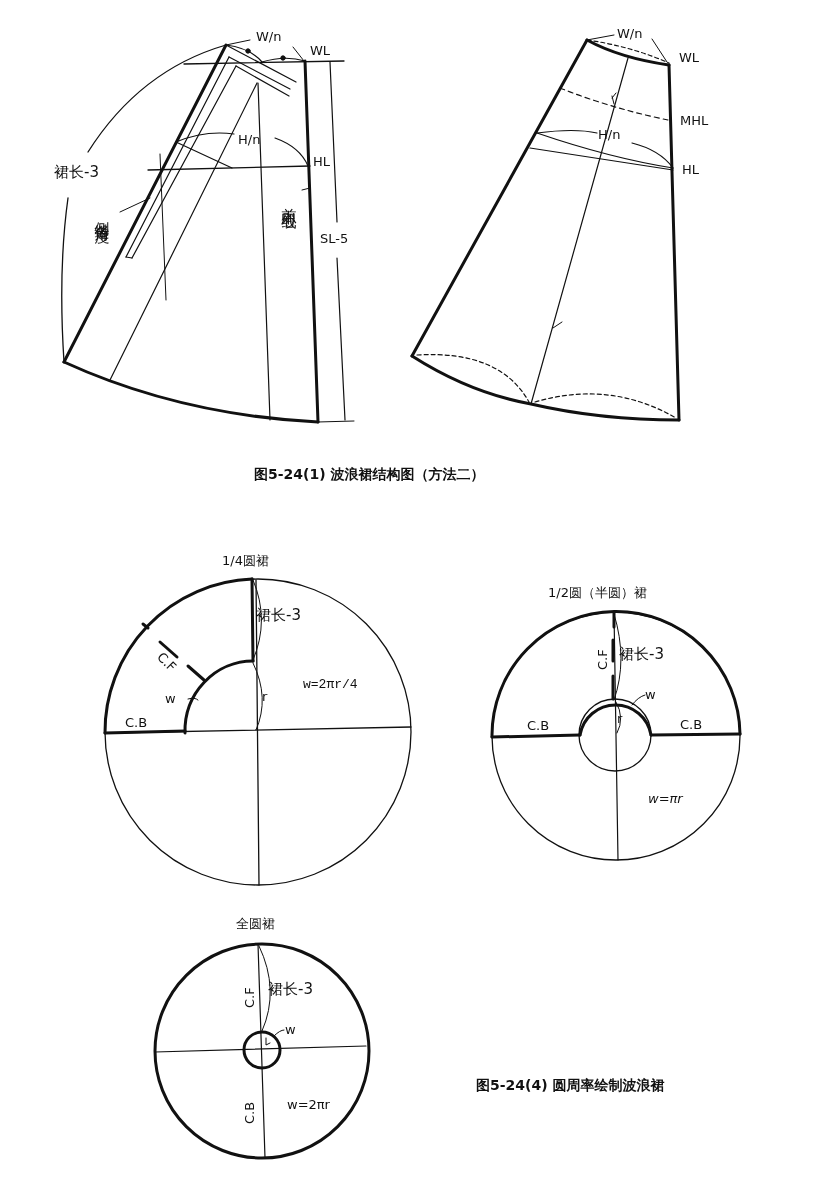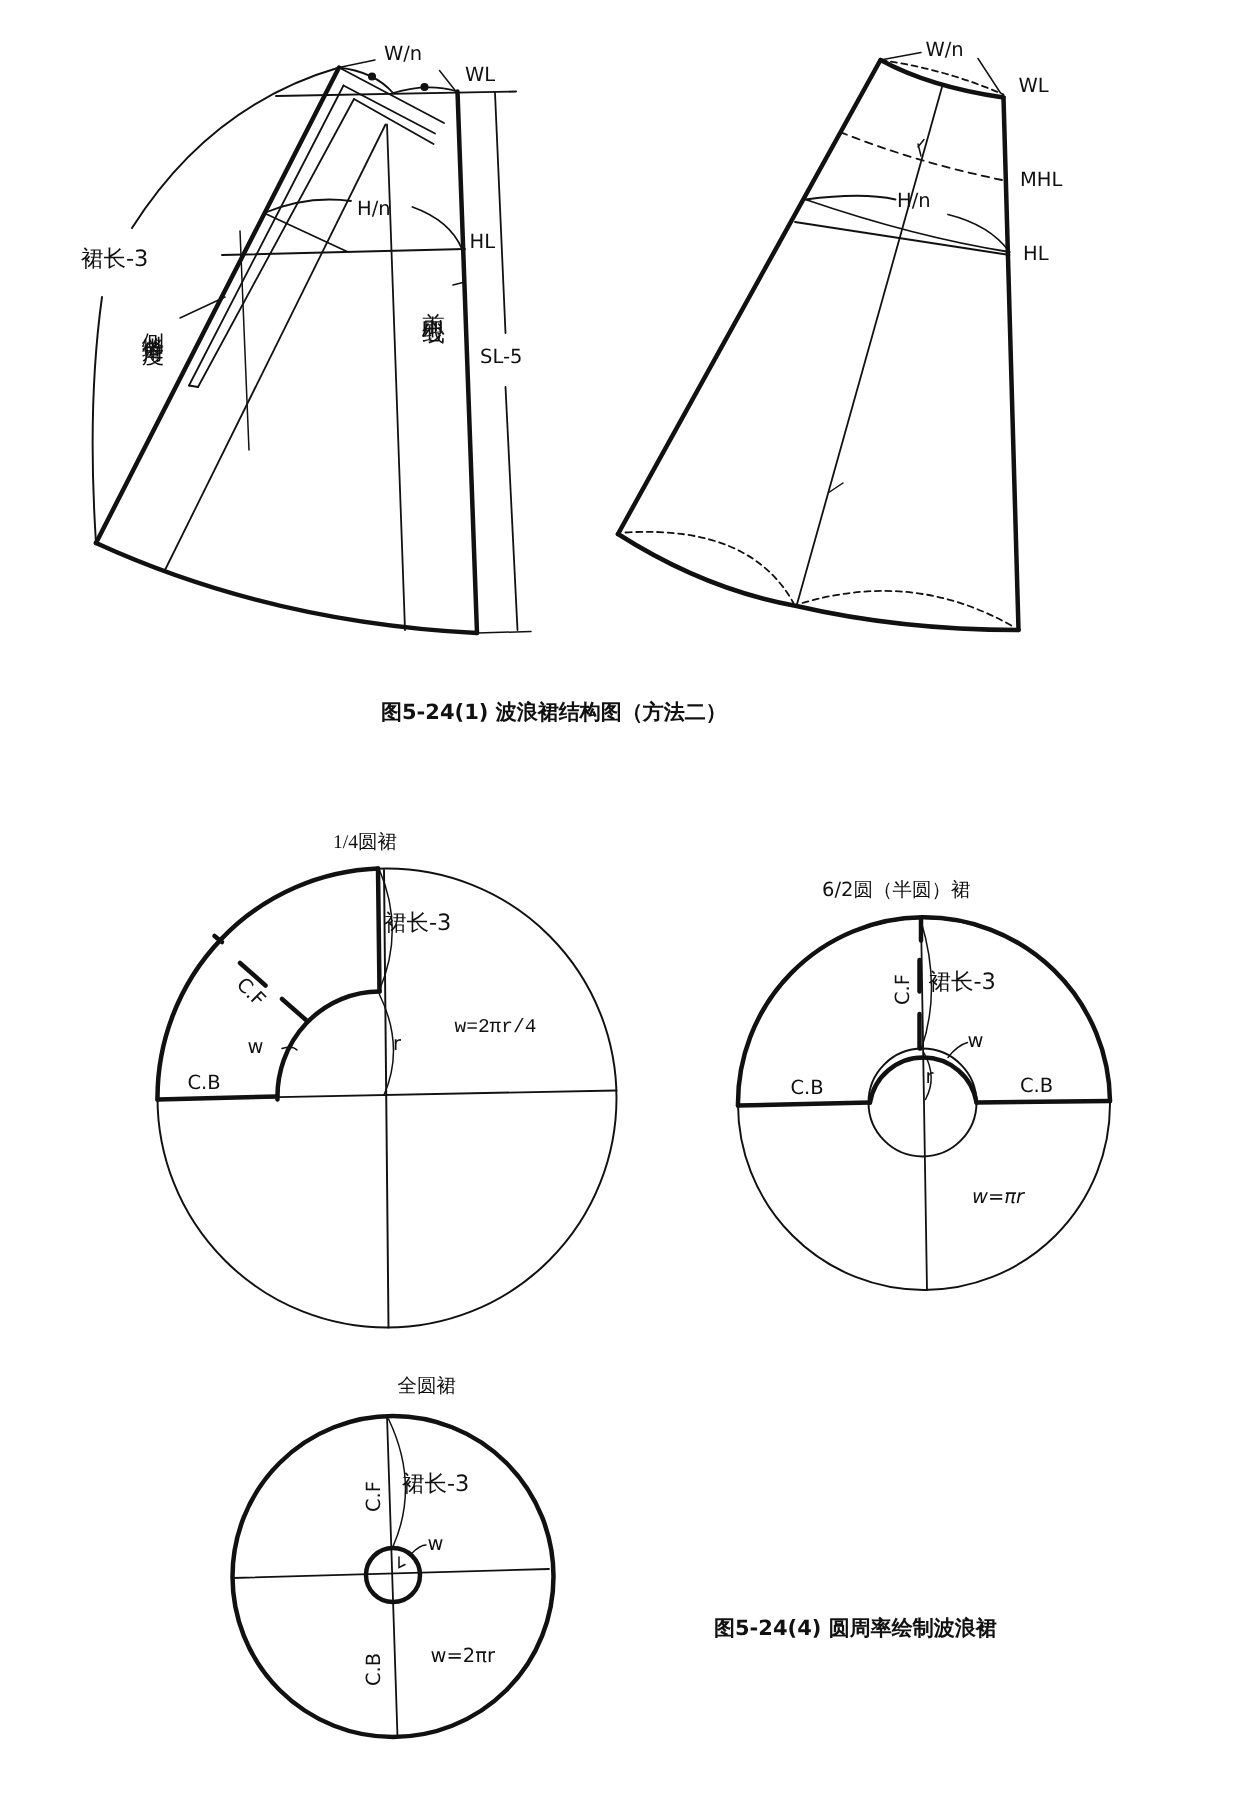--- a/index.html
+++ b/index.html
@@ -156,37 +156,37 @@
 <span class="lbl" style="left:320px;top:232px;">SL-5</span>
 
 <span class="lbl" style="left:617px;top:27px;">W/n</span>
 <span class="lbl" style="left:679px;top:51px;">WL</span>
 <span class="lbl" style="left:680px;top:114px;">MHL</span>
 <span class="lbl" style="left:598px;top:128px;">H/n</span>
 <span class="lbl" style="left:682px;top:163px;">HL</span>
 
 <span class="cap" style="left:254px;top:466px;">图5-24(1)   波浪裙结构图（方法二）</span>
 
-<span class="title" style="left:222px;top:552px;font-family:Liberation Serif, serif;">1/4圆裙</span>
+<span class="title" style="left:222px;top:552px;">1/4圆裙</span>
 <span class="lbl cn" style="left:256px;top:608px;">裙长-3</span>
 <span class="lbl rot45" style="left:164px;top:650px;">C.F</span>
 <span class="lbl" style="left:165px;top:692px;">w</span>
 <span class="lbl" style="left:262px;top:690px;">r</span>
 <span class="lbl" style="left:125px;top:716px;">C.B</span>
 <span class="lbl" style="left:303px;top:678px;font-family:Liberation Mono, monospace;">w=2πr/4</span>
 
-<span class="title" style="left:548px;top:584px;">6/2圆（半圆）裙</span>
+<span class="title" style="left:548px;top:584px;">1/2圆（半圆）裙</span>
 <span class="lbl rot" style="left:596px;top:670px;">C.F</span>
 <span class="lbl cn" style="left:619px;top:647px;">裙长-3</span>
 <span class="lbl" style="left:645px;top:688px;">w</span>
 <span class="lbl" style="left:617px;top:712px;">r</span>
 <span class="lbl" style="left:527px;top:719px;">C.B</span>
 <span class="lbl" style="left:680px;top:718px;">C.B</span>
 <span class="lbl" style="left:648px;top:792px;font-style:italic;">w=πr</span>
 
-<span class="title" style="left:236px;top:915px;margin-left:29px;">全圆裙</span>
+<span class="title" style="left:236px;top:915px;">全圆裙</span>
 <span class="lbl rot" style="left:243px;top:1008px;">C.F</span>
 <span class="lbl cn" style="left:268px;top:982px;">裙长-3</span>
 <span class="lbl" style="left:285px;top:1023px;">w</span>
 <span class="lbl rot" style="left:243px;top:1124px;">C.B</span>
 <span class="lbl" style="left:287px;top:1098px;">w=2πr</span>
 
 <span class="cap" style="left:476px;top:1077px;">图5-24(4)   圆周率绘制波浪裙</span>
 
 </body></html>

